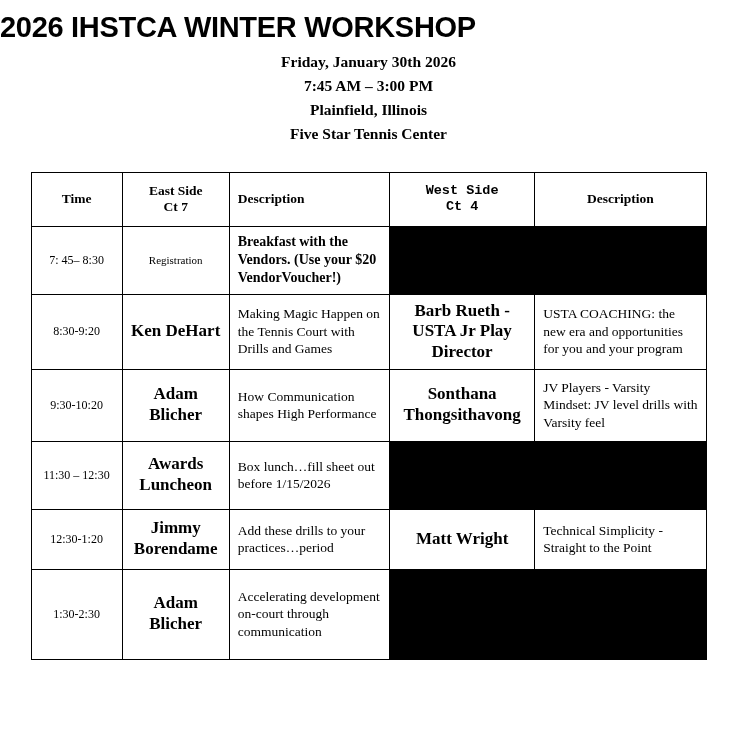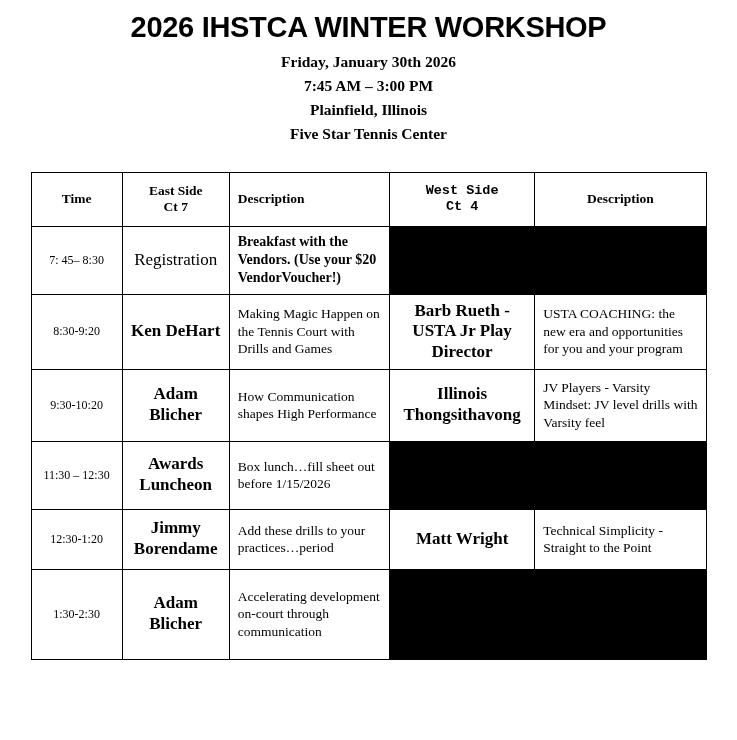--- a/index.html
+++ b/index.html
@@ -14,21 +14,21 @@
     color: #000000;
     overflow: hidden;
   }
   .page {
     width: 737px;
     height: 740px;
     position: relative;
     box-sizing: border-box;
   }
   .title {
-    text-align: center;
+    text-align: left;
     font-family: "Liberation Sans", sans-serif;
     font-weight: bold;
     font-size: 29px;
     letter-spacing: -0.3px;
     margin: 12px 0 6px 0;
     line-height: 1.1;
   }
   .subtitle-block {
     text-align: center;
     font-family: "Liberation Serif", serif;
@@ -76,21 +76,21 @@
     margin-left: 7px;
   }
   td.name {
     text-align: center;
     font-weight: bold;
     font-size: 17px;
     line-height: 1.22;
     font-family: "Liberation Serif", serif;
   }
   td.name.small {
-    font-size: 17px;
+    font-size: 11px;
     font-weight: normal;
   }
   td.desc {
     font-size: 13.5px;
     line-height: 1.3;
     text-align: left;
     font-family: "Liberation Serif", serif;
     margin-top: 15px;
   }
   td.desc.bold {
@@ -166,21 +166,21 @@
         <td class="time">8:30-9:20</td>
         <td class="name">Ken DeHart</td>
         <td class="desc">Making Magic Happen on the Tennis Court with Drills and Games</td>
         <td class="name">Barb Rueth - USTA Jr Play Director</td>
         <td class="desc">USTA COACHING: the new era and opportunities for you and your program</td>
       </tr>
       <tr class="r3">
         <td class="time">9:30-10:20</td>
         <td class="name">Adam Blicher</td>
         <td class="desc">How Communication shapes High Performance</td>
-        <td class="name">Illinois Thongsithavong</td>
+        <td class="name">Sonthana Thongsithavong</td>
         <td class="desc">JV Players - Varsity Mindset: JV level drills with Varsity feel</td>
       </tr>
       <tr class="r5">
         <td class="time">11:30 – 12:30</td>
         <td class="name">Awards Luncheon</td>
         <td class="desc">Box lunch…fill sheet out before 1/15/2026</td>
         <td class="blackout"></td>
         <td class="blackout"></td>
       </tr>
       <tr class="r6">

